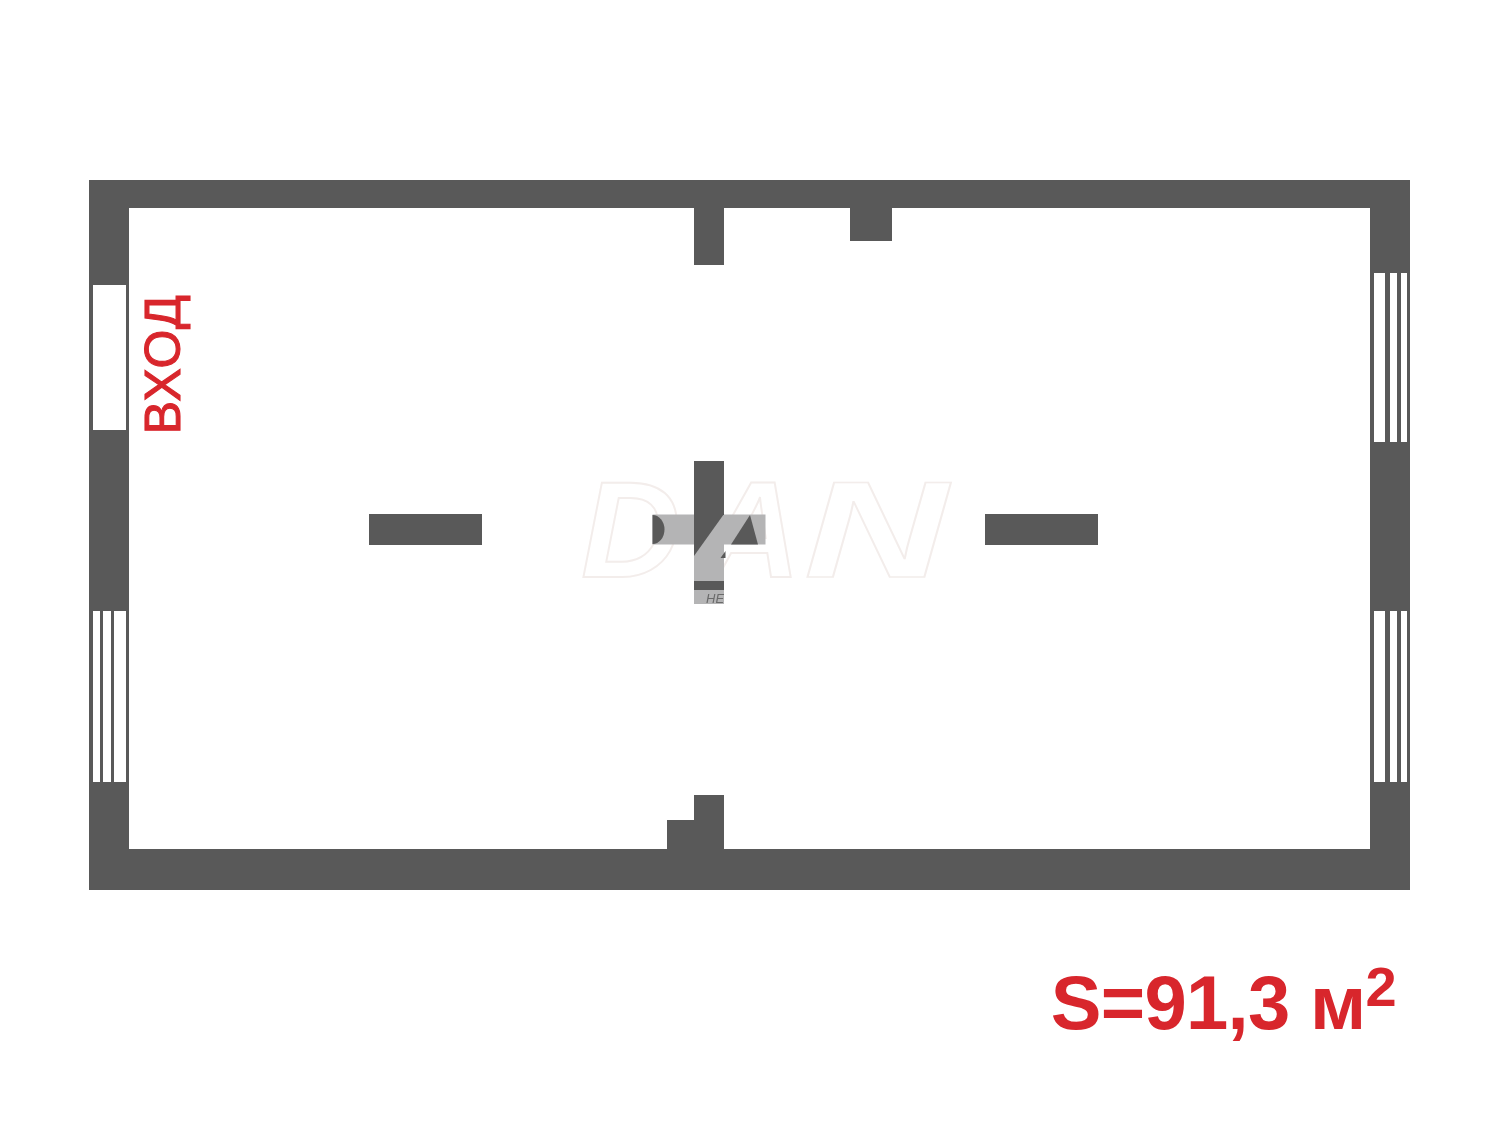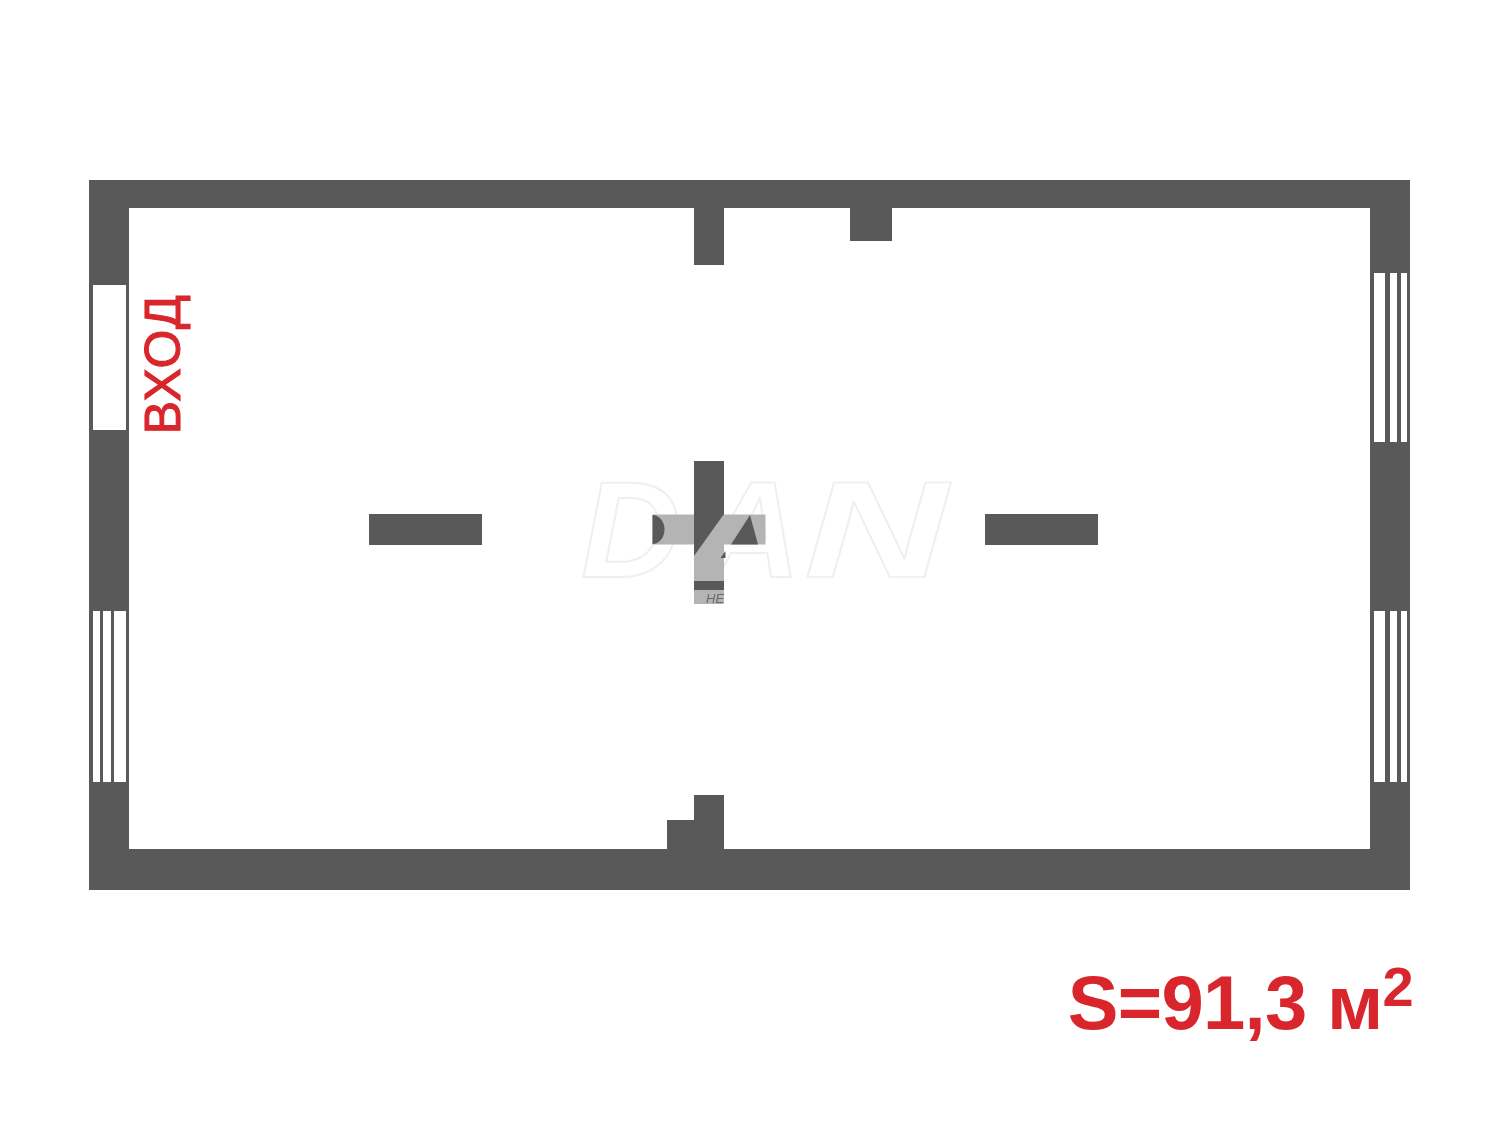--- a/index.html
+++ b/index.html
@@ -67,14 +67,14 @@
       <rect x="694" y="590" width="30" height="14"></rect>
     </clipPath>
   <text x="706" y="603" font-size="13" font-style="italic" fill="#6a6a6a" clip-path="url(#tipclip)">НЕ</text>
 </svg>
 
 <div class="abs" style="left:163px;top:364px;width:0;height:0;">
   <div style="position:absolute;transform:translate(-50%,-50%) rotate(-90deg);
        font-size:50px;font-weight:normal;color:#d8262c;letter-spacing:1.5px;white-space:nowrap;-webkit-text-stroke:1.1px #d8262c;">ВХОД</div>
 </div>
 
-<div class="abs" style="right:87px;top:947px;height:80px;letter-spacing:-0.7px;
+<div class="abs" style="right:104px;top:947px;height:80px;letter-spacing:-0.7px;
      font-weight:bold;font-size:76px;color:#d8262c;line-height:80px;white-space:nowrap;">S=91,3&nbsp;м<span style="font-size:56px;vertical-align:23px;">2</span></div>
 
 </body></html>

